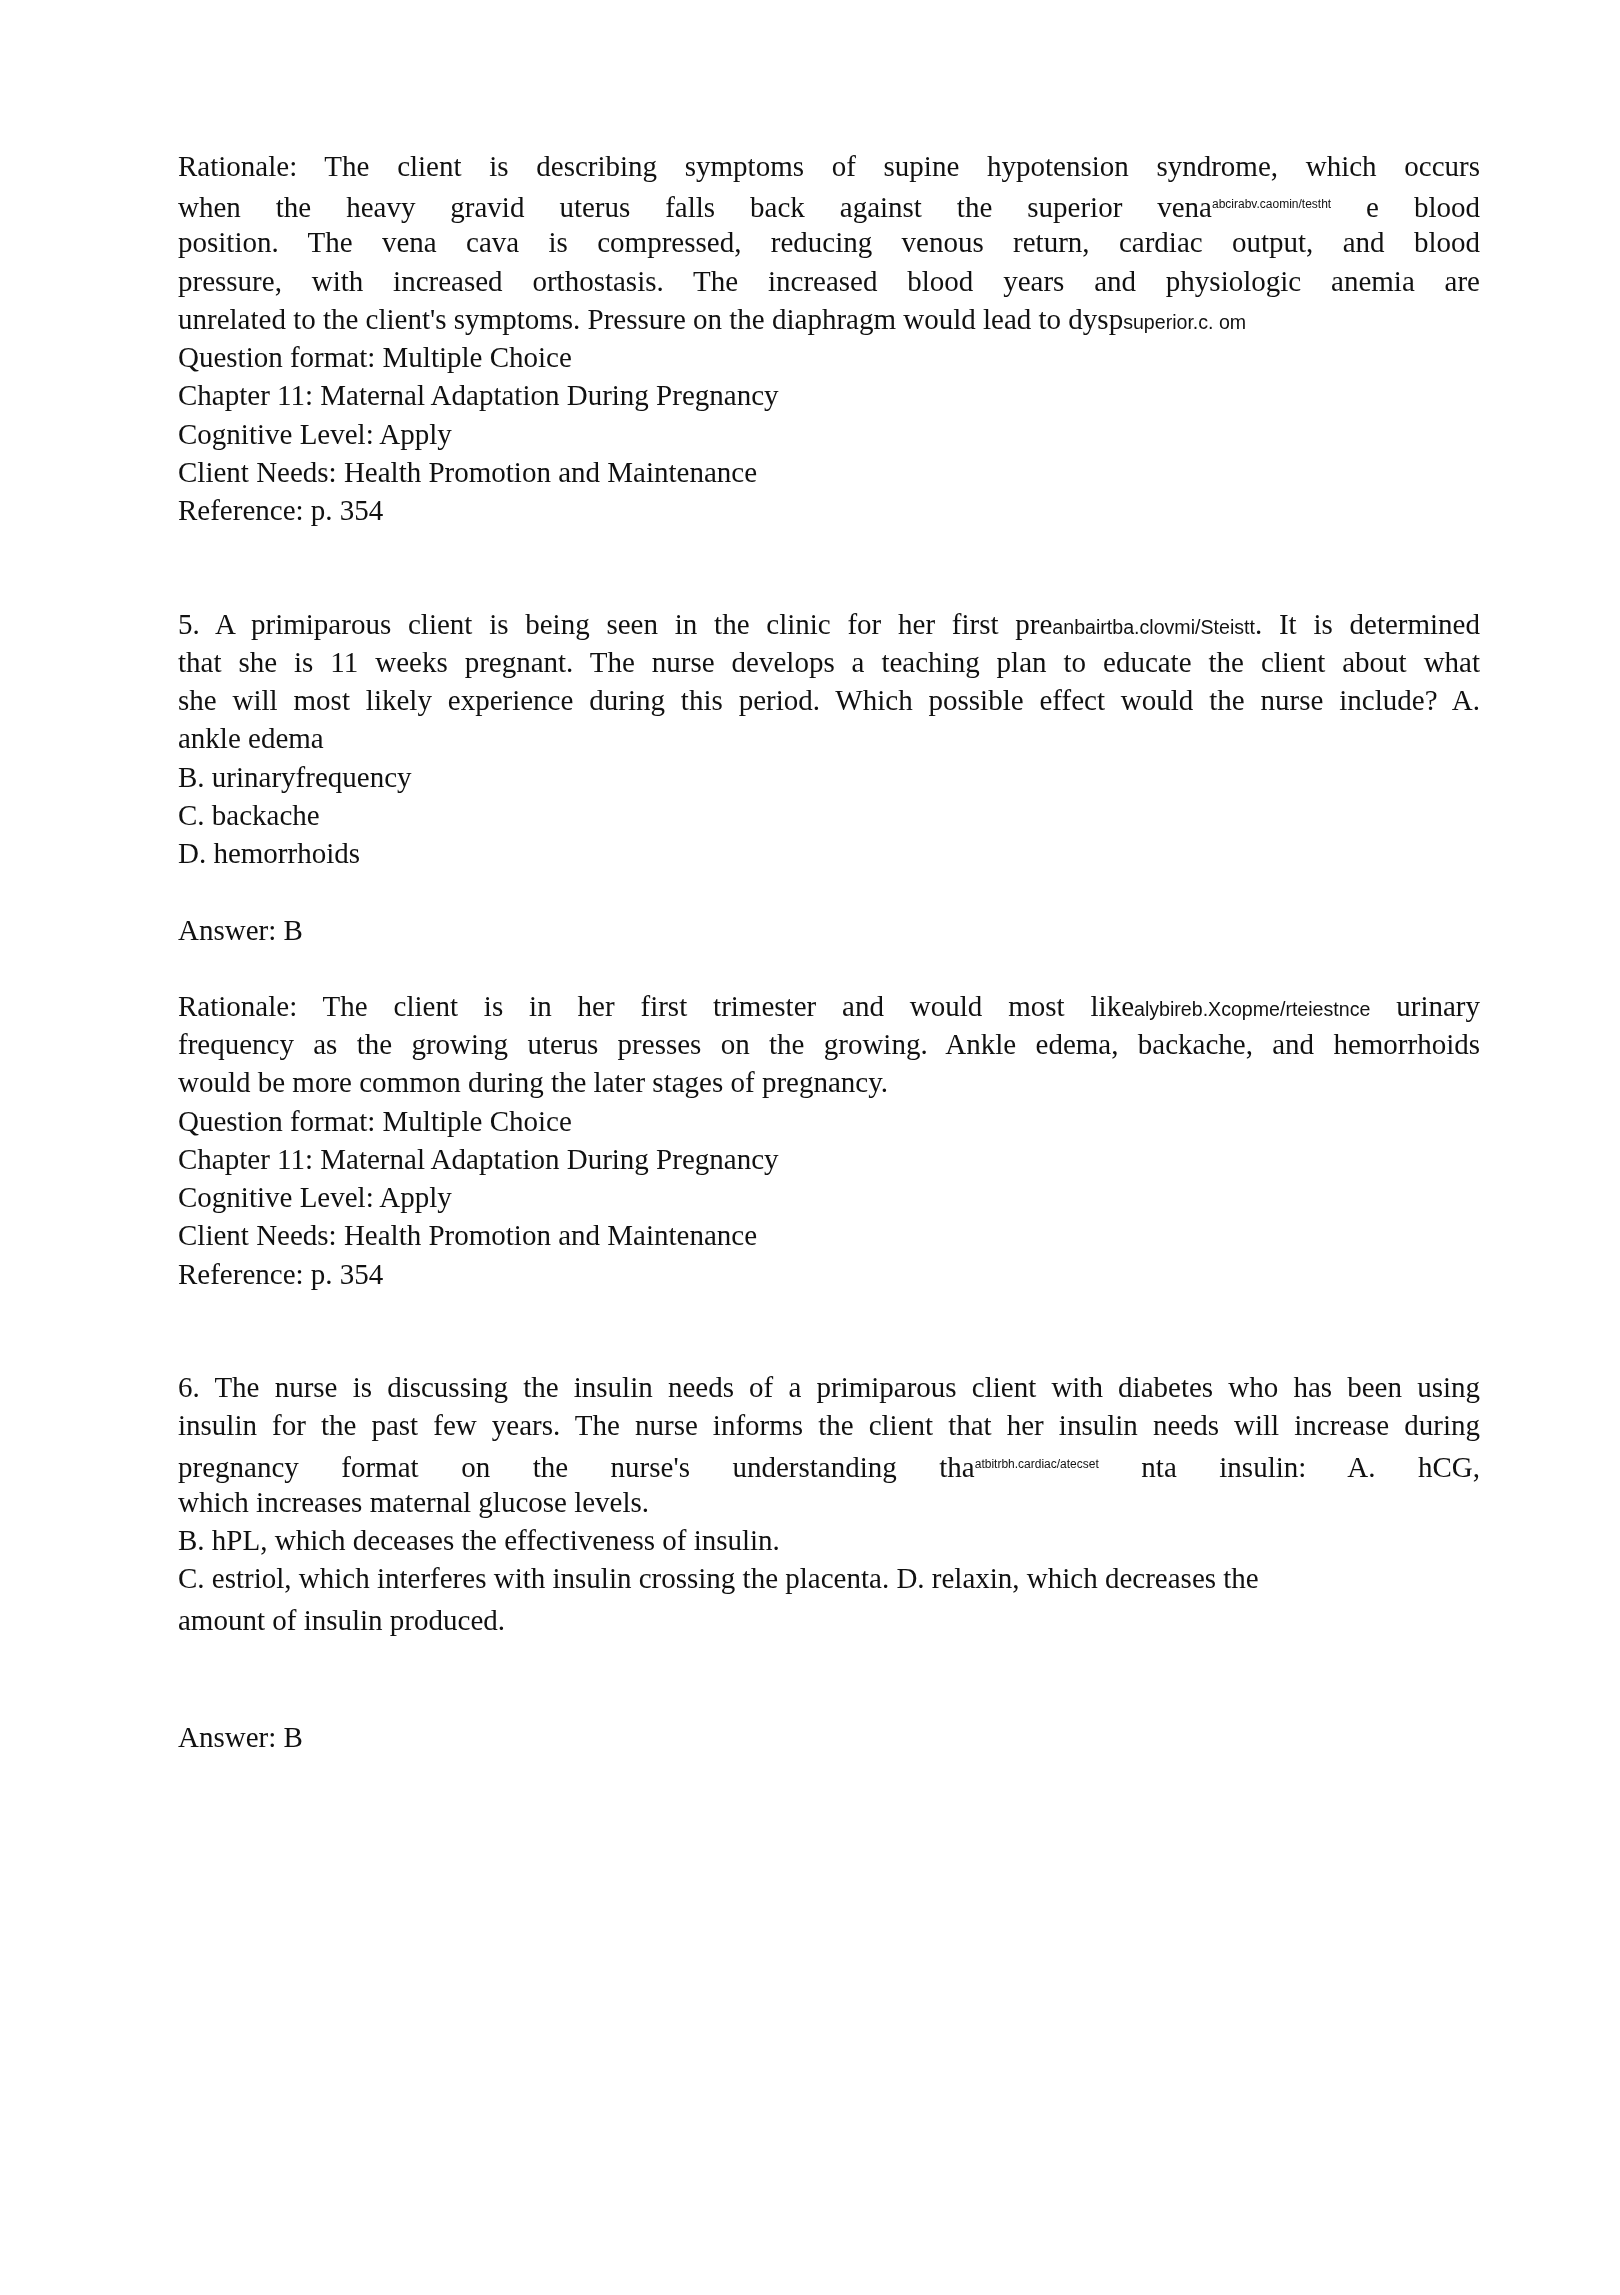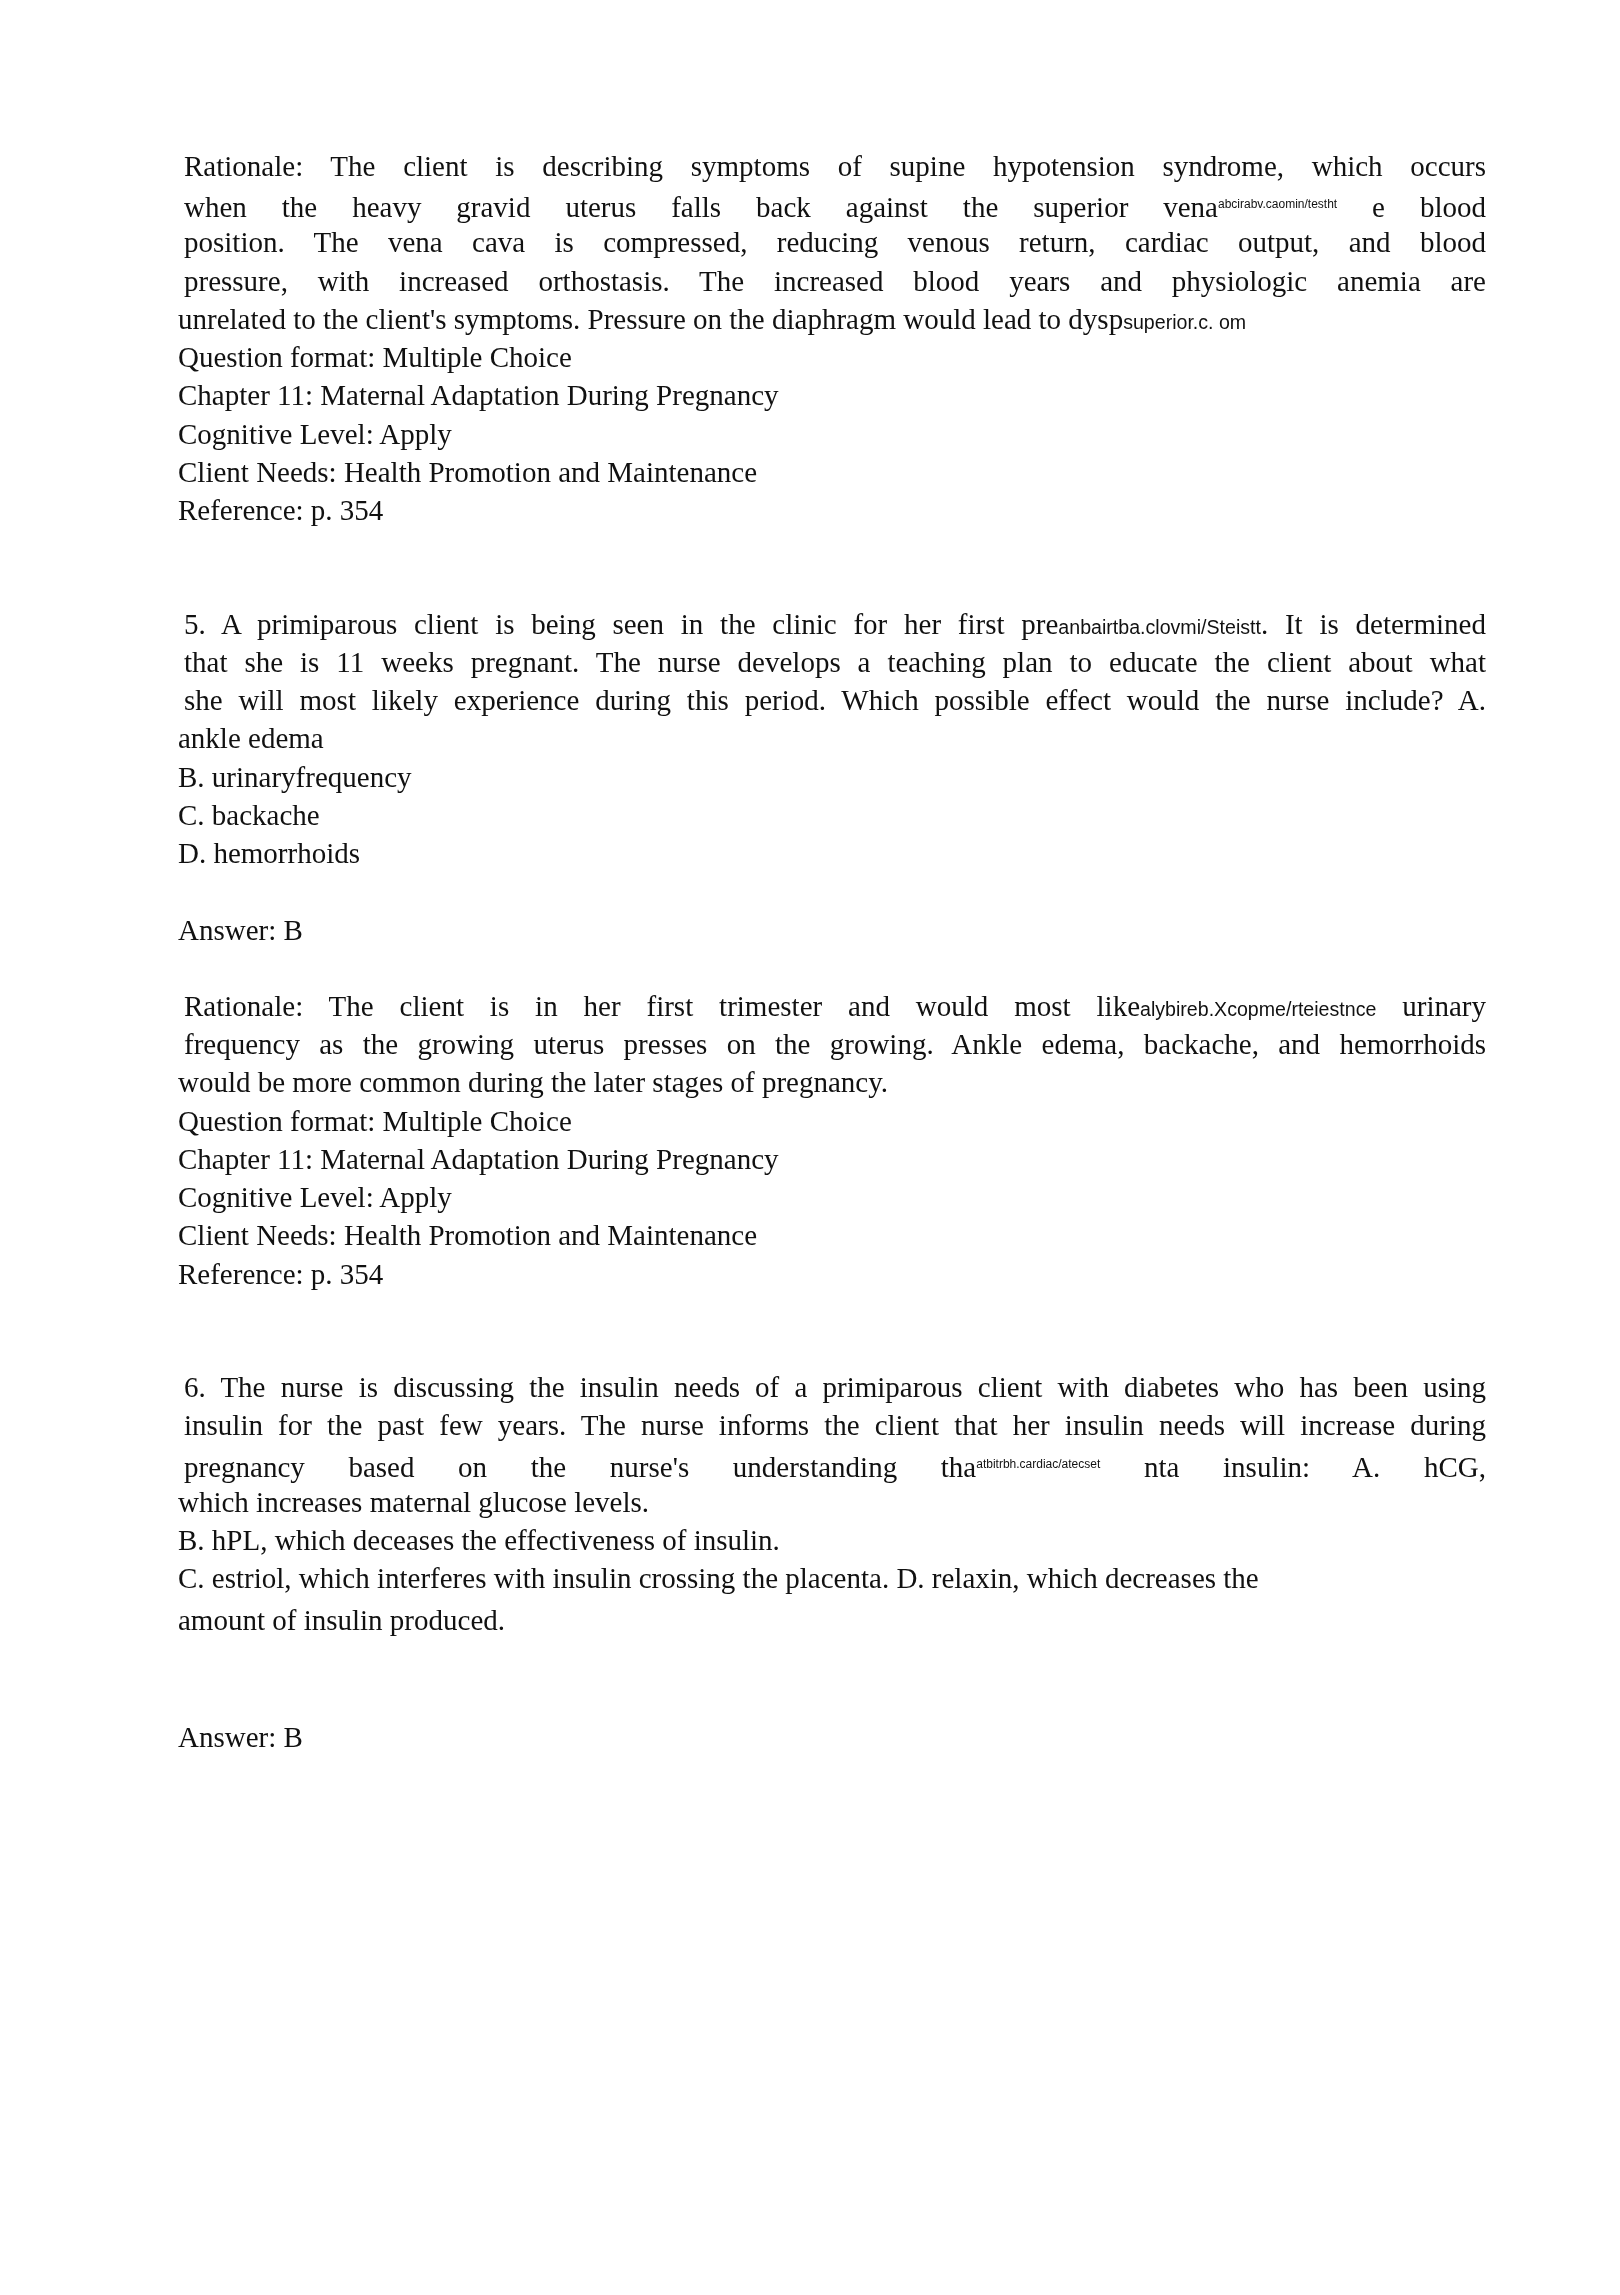--- a/index.html
+++ b/index.html
@@ -6,21 +6,21 @@
     body {
       width: 1620px; height: 2296px; position: relative; overflow: hidden;
       font-family: "Liberation Serif", "DejaVu Serif", serif;
       color: #111111;
     }
     .page { position: absolute; left: 178px; top: 147px; width: 1302px; }
     .line {
       position: absolute; left: 0; white-space: nowrap;
       font-size: 29px; line-height: 38px; height: 38px;
     }
-    .just { width: 1302px; text-align: justify; text-align-last: justify; margin-left: 6px; }
+    .just { width: 1302px; text-align: justify; text-align-last: justify; }
     .sm { font-family: "Liberation Sans", "DejaVu Sans", sans-serif; font-size: 19.6px; }
     .sup { font-family: "Liberation Sans", "DejaVu Sans", sans-serif; font-size: 12px; vertical-align: 8.8px; }
   </style>
 </head>
 <body>
 
 <div class="page">
 
   <div class="line just" style="top:0px">Rationale: The client is describing symptoms of supine hypotension syndrome, which occurs</div>
   <div class="line just" style="top:38px"><span>when the heavy gravid uterus falls back against the superior vena</span><span class="sup">abcirabv.caomin/testht</span><span> e blood</span></div>
@@ -46,21 +46,21 @@
   <div class="line just" style="top:878px">frequency as the growing uterus presses on the growing. Ankle edema, backache, and hemorrhoids</div>
   <div class="line" style="top:916px">would be more common during the later stages of pregnancy.</div>
   <div class="line" style="top:955px">Question format: Multiple Choice</div>
   <div class="line" style="top:993px">Chapter 11: Maternal Adaptation During Pregnancy</div>
   <div class="line" style="top:1031px">Cognitive Level: Apply</div>
   <div class="line" style="top:1069px">Client Needs: Health Promotion and Maintenance</div>
   <div class="line" style="top:1108px">Reference: p. 354</div>
 
   <div class="line just" style="top:1221px">6. The nurse is discussing the insulin needs of a primiparous client with diabetes who has been using</div>
   <div class="line just" style="top:1259px">insulin for the past few years. The nurse informs the client that her insulin needs will increase  during</div>
-  <div class="line just" style="top:1298px"><span>pregnancy based on the nurse's understanding tha</span><span class="sup">atbitrbh.cardiac/atecset</span><span> nta insulin: A. hCG,</span></div>
+  <div class="line just" style="top:1298px"><span>pregnancy format on the nurse's understanding tha</span><span class="sup">atbitrbh.cardiac/atecset</span><span> nta insulin: A. hCG,</span></div>
   <div class="line" style="top:1336px">which increases maternal glucose levels.</div>
   <div class="line" style="top:1374px">B. hPL, which deceases the effectiveness of insulin.</div>
   <div class="line" style="top:1412px">C. estriol, which interferes with insulin crossing the placenta. D. relaxin, which decreases the</div>
   <div class="line" style="top:1454px">amount of insulin produced.</div>
   <div class="line" style="top:1571px">Answer: B</div>
 
 </div>
 
 
 </body></html>

